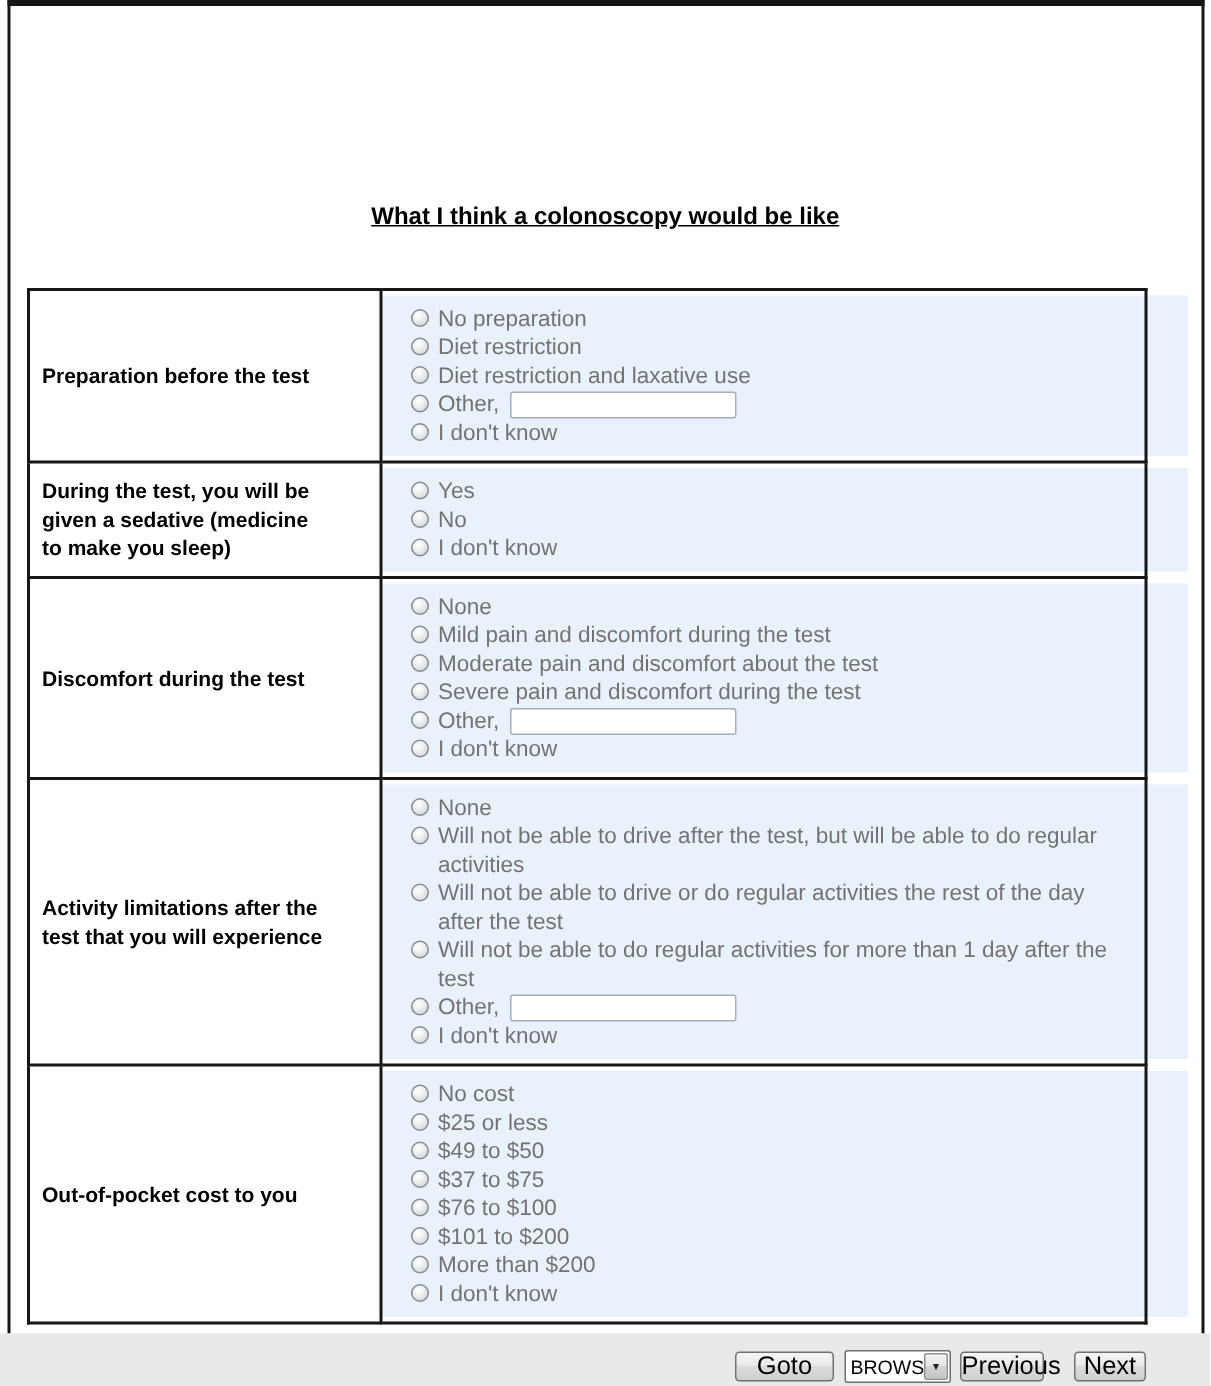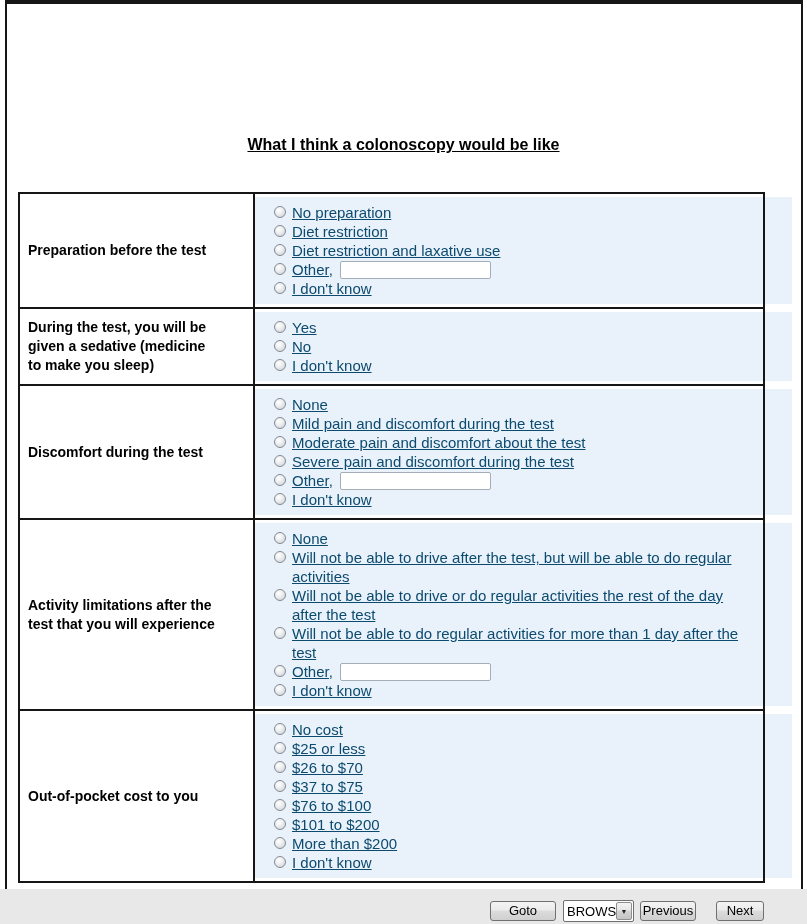--- a/index.html
+++ b/index.html
@@ -45,40 +45,40 @@
   tr:nth-child(3) td { height:130px; }
   tr:nth-child(4) td { height:187px; }
   tr:nth-child(5) td { height:168px; }
   .opt-panel {
     background:var(--panel-bg,#e9f2fb);
     width:537px;               
     margin:3px 0;
     padding:6px 0 6px 19px;
   }
   .opt { display:flex; align-items:flex-start; min-height:19px; }
-  .opt-label { font-size:15px; line-height:19px; white-space:pre-line; color:#0c4a6e;text-decoration:underline; }
+  .opt-label { font-size:15px; line-height:19px; white-space:pre-line; color:#737373; }
   input.radio {
     -webkit-appearance:none; appearance:none;
     width:12px; height:12px; flex:none;
     margin:3px 6px 0 0;
     border:1px solid #848b92; border-radius:50%;
     background:radial-gradient(circle at 38% 32%, #ffffff 0%, #f0f1f2 35%, #c9ced3 100%);
   }
   .other-input {
     width:151px; height:18px; margin-left:7px; margin-top:1px;
     border:1px solid #a3aeb9; border-radius:2px;
     background:#fff; font-size:13px; padding:0 3px;
     font-family:"Liberation Sans", sans-serif;
   }
   
   .btn {
     position:absolute; top:12px; height:20px;
     border:1px solid #707070; border-radius:3px;
     background:linear-gradient(to bottom,#f4f4f4 0%,#ebebeb 45%,#dcdcdc 50%,#cfcfcf 100%);
-    font-family:"Liberation Sans", sans-serif; font-size:13px; color:#000;
+    font-family:"Liberation Sans", sans-serif; font-size:17px; color:#000;
     text-align:center; line-height:18px; cursor:pointer;
   }
   .btn-goto { left:490px; width:66px; }
   .btn-prev { left:640px; width:56px; }
   .btn-next { left:716px; width:48px; }
   .nav-select {
     position:absolute; left:563px; top:11px; width:71px; height:22px;
     border:1px solid #707070; border-radius:2px; background:#fff;
     overflow:hidden; cursor:pointer;
   }
@@ -229,21 +229,21 @@
               <div class="opt">
                 <input type="radio" name="q4" class="radio" style="">
                 <span class="opt-label">No cost</span>
               </div>
               <div class="opt">
                 <input type="radio" name="q4" class="radio" style="">
                 <span class="opt-label">$25 or less</span>
               </div>
               <div class="opt">
                 <input type="radio" name="q4" class="radio" style="">
-                <span class="opt-label">$26 to $70</span>
+                <span class="opt-label">$49 to $50</span>
               </div>
               <div class="opt">
                 <input type="radio" name="q4" class="radio" style="">
                 <span class="opt-label">$37 to $75</span>
               </div>
               <div class="opt">
                 <input type="radio" name="q4" class="radio" style="">
                 <span class="opt-label">$76 to $100</span>
               </div>
               <div class="opt">

